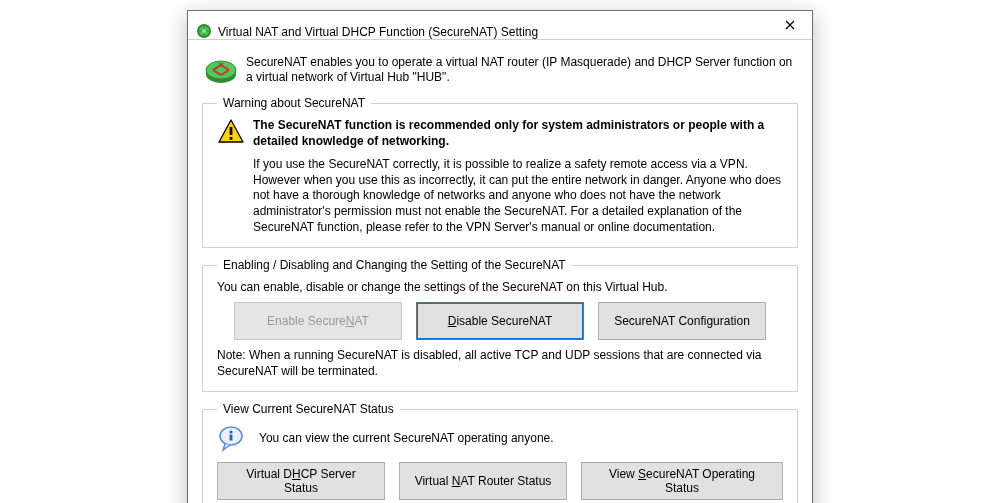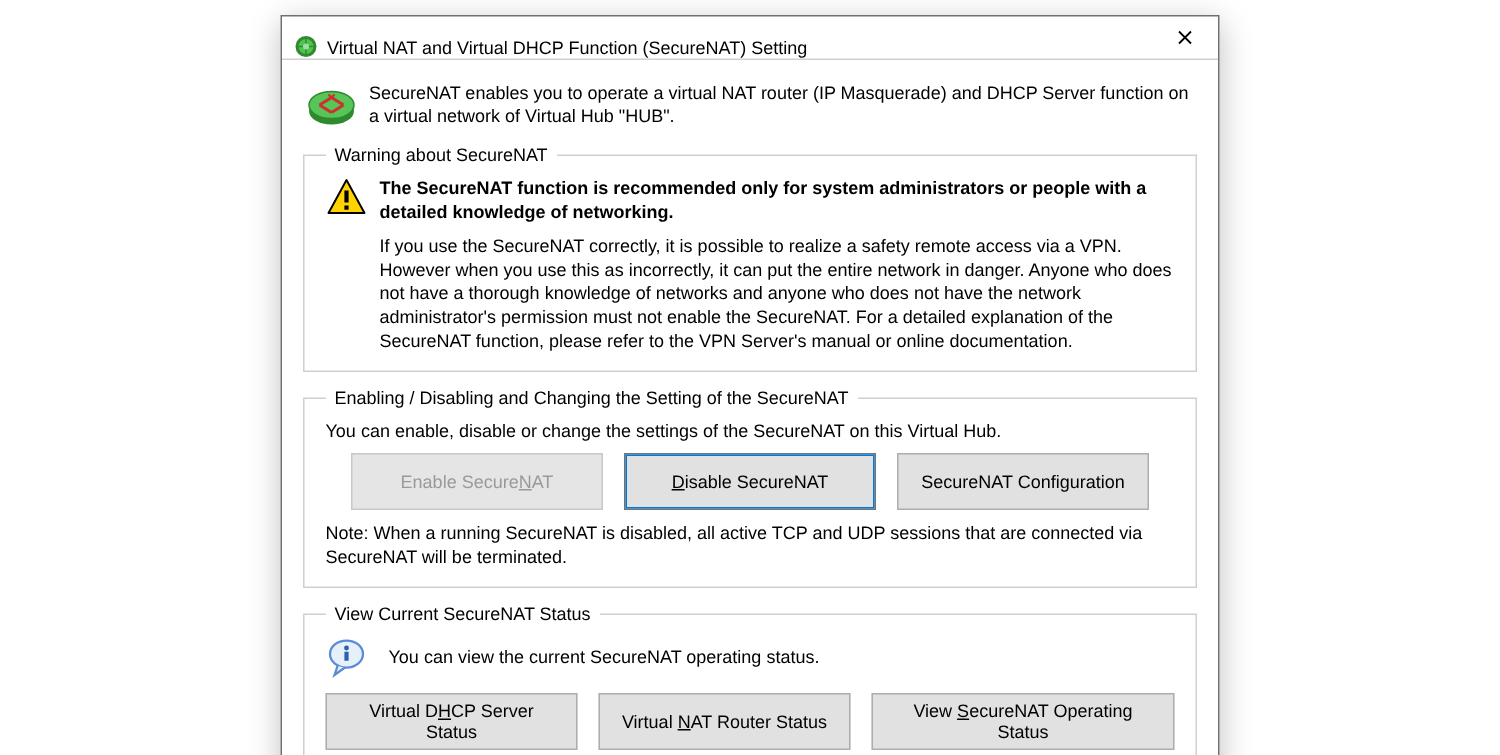--- a/index.html
+++ b/index.html
@@ -214,21 +214,21 @@
       <legend>View Current SecureNAT Status</legend>
       <div class="status-inner">
         <span class="info-icon">
           <svg viewBox="0 0 28 28" width="28" height="28">
             <ellipse cx="14" cy="12" rx="11" ry="9" fill="#e6f0fb" stroke="#5a8bd6" stroke-width="1.5"></ellipse>
             <path d="M8 20 L6 26 L13 21" fill="#e6f0fb" stroke="#5a8bd6" stroke-width="1.5"></path>
             <circle cx="14" cy="8" r="1.6" fill="#2b5fb0"></circle>
             <rect x="12.6" y="10.5" width="2.8" height="6" fill="#2b5fb0"></rect>
           </svg>
         </span>
-        <span>You can view the current SecureNAT operating status.</span>
+        <span>You can view the current SecureNAT operating anyone.</span>
       </div>
       <div class="btn-row">
         <button class="win-btn"><span>Virtual D</span><span class="u">H</span><span>CP Server Status</span></button>
         <button class="win-btn"><span>Virtual </span><span class="u">N</span><span>AT Router Status</span></button>
         <button class="win-btn" style="min-width:182px"><span>View </span><span class="u">S</span><span>ecureNAT Operating Status</span></button>
       </div>
     </fieldset>
 
     <div class="footer-row">
       <button class="exit-btn"></button>

